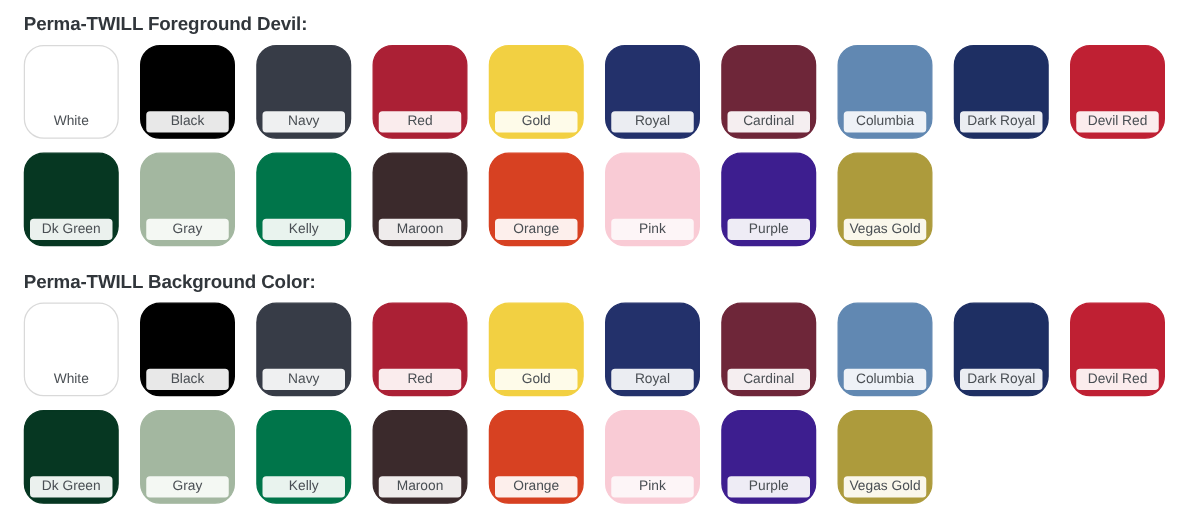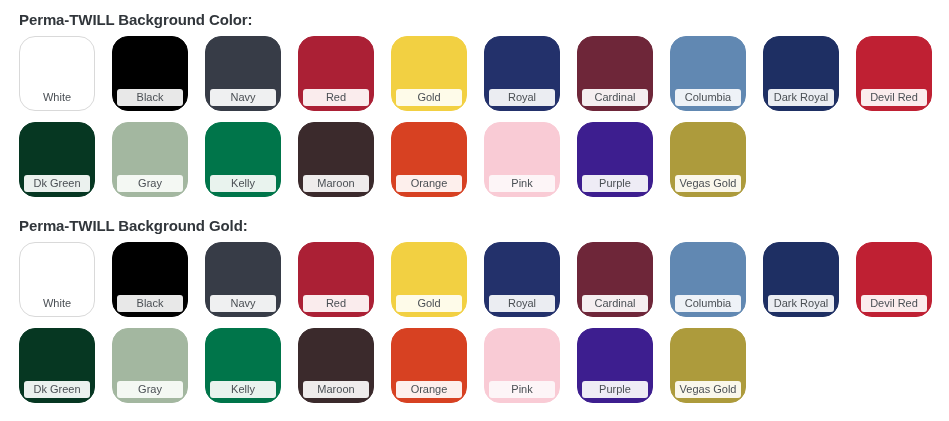--- a/index.html
+++ b/index.html
@@ -75,21 +75,21 @@
   .swatch.is-white .swatch-label {
     background: transparent;
     color: #4a4f54;
   }
 </style>
 </head>
 <body>
 
 <div id="color-selector">
     <div class="section" id="section-foreground">
-      <div class="section-title">Perma-TWILL Background Color:</div>
+      <div class="section-title">Perma-TWILL Foreground Devil:</div>
       <div class="swatch-rows">
         <div class="swatch-row">
           <div class="swatch is-white light-edge" style="background: rgb(255, 255, 255); border-color: rgb(217, 217, 217);">
             <span class="swatch-label" style="background: rgb(255, 255, 255);">White</span>
           </div>
           <div class="swatch" style="background: rgb(0, 0, 0); border-color: rgb(0, 0, 0);">
             <span class="swatch-label" style="background: rgb(232, 232, 232);">Black</span>
           </div>
           <div class="swatch" style="background: rgb(55, 60, 71); border-color: rgb(55, 60, 71);">
             <span class="swatch-label" style="background: rgb(239, 240, 241);">Navy</span>
@@ -138,21 +138,21 @@
           <div class="swatch" style="background: rgb(61, 30, 143); border-color: rgb(61, 30, 143);">
             <span class="swatch-label" style="background: rgb(238, 236, 245);">Purple</span>
           </div>
           <div class="swatch" style="background: rgb(173, 155, 60); border-color: rgb(173, 155, 60);">
             <span class="swatch-label" style="background: rgb(250, 247, 235);">Vegas Gold</span>
           </div>
         </div>
       </div>
     </div>
     <div class="section" id="section-background">
-      <div class="section-title">Perma-TWILL Background Gold:</div>
+      <div class="section-title">Perma-TWILL Background Color:</div>
       <div class="swatch-rows">
         <div class="swatch-row">
           <div class="swatch is-white light-edge" style="background: rgb(255, 255, 255); border-color: rgb(217, 217, 217);">
             <span class="swatch-label" style="background: rgb(255, 255, 255);">White</span>
           </div>
           <div class="swatch" style="background: rgb(0, 0, 0); border-color: rgb(0, 0, 0);">
             <span class="swatch-label" style="background: rgb(232, 232, 232);">Black</span>
           </div>
           <div class="swatch" style="background: rgb(55, 60, 71); border-color: rgb(55, 60, 71);">
             <span class="swatch-label" style="background: rgb(239, 240, 241);">Navy</span>

